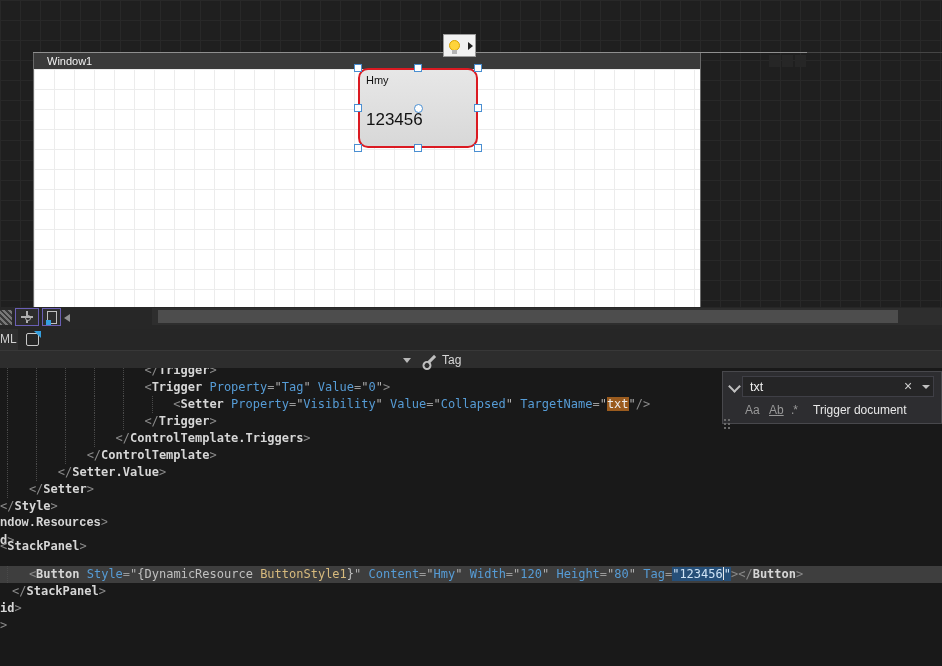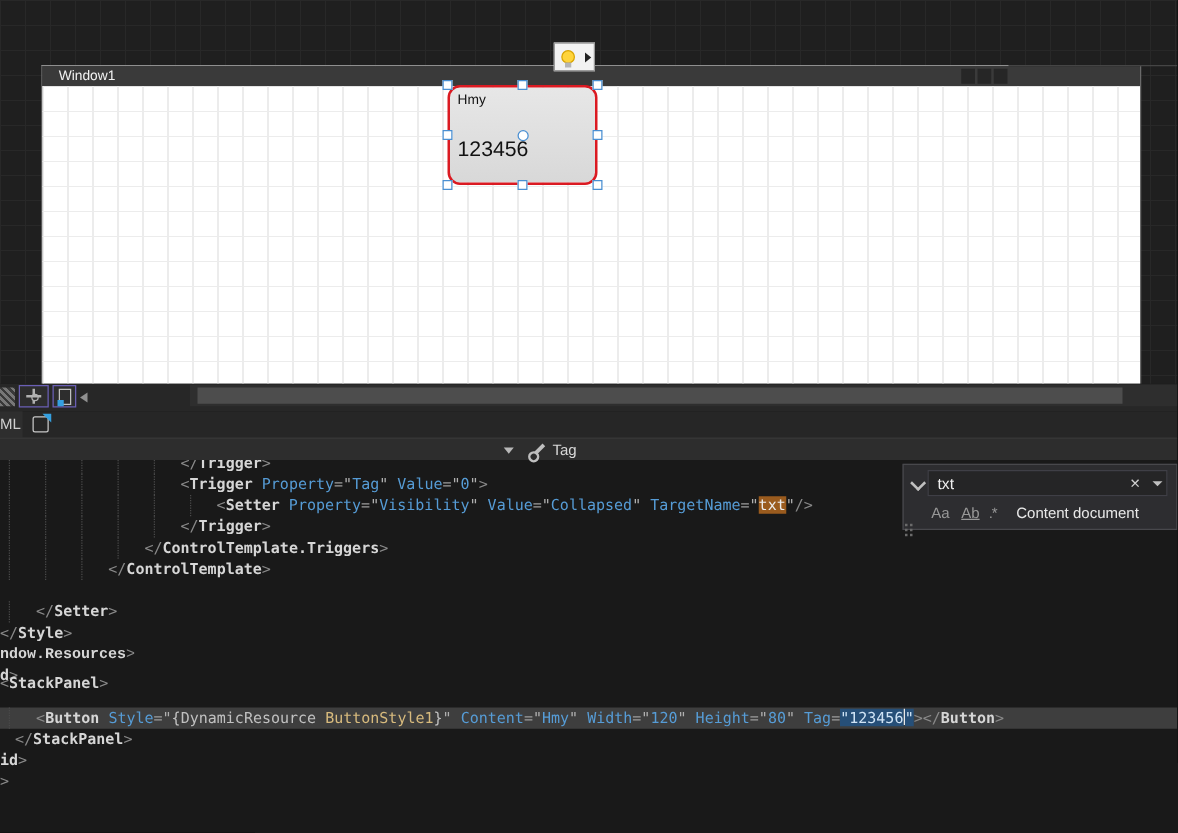--- a/index.html
+++ b/index.html
@@ -6,21 +6,21 @@
   .root{position:relative;width:942px;height:666px;overflow:hidden;background:#191919;
         font-family:"Liberation Sans",sans-serif;-webkit-font-smoothing:antialiased;}
 
   
   .designer{position:absolute;left:0;top:0;width:942px;height:307px;background:#1f1f1f;z-index:2;
     background-image:
       repeating-linear-gradient(to right,#282828 0,#282828 1px,transparent 1px,transparent 20px),
       repeating-linear-gradient(to bottom,#282828 0,#282828 1px,transparent 1px,transparent 20px);}
   .win-topline{position:absolute;left:33px;top:52px;width:774px;height:1px;background:#8f8f8f;}
   .win-topline-ext{position:absolute;left:807px;top:52px;width:135px;height:1px;background:#454545;}
-  .window{position:absolute;left:33px;top:53px;width:880px;height:254px;border-left:1px solid #6a6a6a;border-right:1px solid #6a6a6a;box-sizing:border-box;}
+  .window{position:absolute;left:33px;top:53px;width:668px;height:254px;border-left:1px solid #6a6a6a;border-right:1px solid #6a6a6a;box-sizing:border-box;}
   .titlebar{position:relative;height:16px;background:#3a3a3a;color:#f2f2f2;font-size:11px;line-height:16px;padding-left:13px;}
   .capbox{position:absolute;top:2px;width:11px;height:12px;background:#262626;}
   .surface{position:absolute;left:0;top:16px;right:0;bottom:0;background:#ffffff;
     background-image:
       repeating-linear-gradient(to right,#ececec 0,#ececec 1px,transparent 1px,transparent 20px),
       repeating-linear-gradient(to bottom,#ececec 0,#ececec 1px,transparent 1px,transparent 20px);}
 
   
   .bulb-popup{position:absolute;left:443px;top:34px;width:33px;height:23px;background:#f2f2f2;border:1px solid #9b9b9b;box-sizing:border-box;z-index:6;display:flex;align-items:center;}
   .bulb{position:relative;margin-left:5px;width:9px;height:9px;border-radius:50%;background:#FFD43A;border:1px solid #D9A400;}
@@ -168,31 +168,32 @@
   </div>
 
   <div class="findpanel">
     <div class="find-expander"></div>
     <input class="find-input" value="txt" style="">
     <div class="find-clear">×</div>
     <div class="find-dd"></div>
     <div class="tg tg-case">Aa</div>
     <div class="tg tg-word">Ab</div>
     <div class="tg tg-regex">.*</div>
-    <div class="find-scope">Content document</div>
+    <div class="find-scope">Trigger document</div>
     <div class="grip"></div>
   </div>
 
   <div class="editor">
       <div class="code-line" style="top: -6px;"><div class="iguide" style="left: 7px;"></div><div class="iguide" style="left: 35.9px;"></div><div class="iguide" style="left: 64.8px;"></div><div class="iguide" style="left: 93.7px;"></div><div class="iguide" style="left: 122.6px;"></div><span class="ct" style="margin-left: 144.4px;"><span class="seg-br">&lt;/</span><span class="seg-el">Trigger</span><span class="seg-br">&gt;</span></span></div>
       <div class="code-line" style="top: 11px;"><div class="iguide" style="left: 7px;"></div><div class="iguide" style="left: 35.9px;"></div><div class="iguide" style="left: 64.8px;"></div><div class="iguide" style="left: 93.7px;"></div><div class="iguide" style="left: 122.6px;"></div><span class="ct" style="margin-left: 144.4px;"><span class="seg-br">&lt;</span><span class="seg-el">Trigger</span><span class="seg-pl"> </span><span class="seg-at">Property</span><span class="seg-op">=</span><span class="seg-q">"</span><span class="seg-val">Tag</span><span class="seg-q">"</span><span class="seg-pl"> </span><span class="seg-at">Value</span><span class="seg-op">=</span><span class="seg-q">"</span><span class="seg-val">0</span><span class="seg-q">"</span><span class="seg-br">&gt;</span></span></div>
       <div class="code-line" style="top: 28px;"><div class="iguide" style="left: 7px;"></div><div class="iguide" style="left: 35.9px;"></div><div class="iguide" style="left: 64.8px;"></div><div class="iguide" style="left: 93.7px;"></div><div class="iguide" style="left: 122.6px;"></div><div class="iguide" style="left: 151.5px;"></div><span class="ct" style="margin-left: 173.28px;"><span class="seg-br">&lt;</span><span class="seg-el">Setter</span><span class="seg-pl"> </span><span class="seg-at">Property</span><span class="seg-op">=</span><span class="seg-q">"</span><span class="seg-val">Visibility</span><span class="seg-q">"</span><span class="seg-pl"> </span><span class="seg-at">Value</span><span class="seg-op">=</span><span class="seg-q">"</span><span class="seg-val">Collapsed</span><span class="seg-q">"</span><span class="seg-pl"> </span><span class="seg-at">TargetName</span><span class="seg-op">=</span><span class="seg-q">"</span><span class="seg-hl">txt</span><span class="seg-q">"</span><span class="seg-br">/&gt;</span></span></div>
       <div class="code-line" style="top: 45px;"><div class="iguide" style="left: 7px;"></div><div class="iguide" style="left: 35.9px;"></div><div class="iguide" style="left: 64.8px;"></div><div class="iguide" style="left: 93.7px;"></div><div class="iguide" style="left: 122.6px;"></div><span class="ct" style="margin-left: 144.4px;"><span class="seg-br">&lt;/</span><span class="seg-el">Trigger</span><span class="seg-br">&gt;</span></span></div>
       <div class="code-line" style="top: 62px;"><div class="iguide" style="left: 7px;"></div><div class="iguide" style="left: 35.9px;"></div><div class="iguide" style="left: 64.8px;"></div><div class="iguide" style="left: 93.7px;"></div><span class="ct" style="margin-left: 115.52px;"><span class="seg-br">&lt;/</span><span class="seg-el">ControlTemplate.Triggers</span><span class="seg-br">&gt;</span></span></div>
       <div class="code-line" style="top: 79px;"><div class="iguide" style="left: 7px;"></div><div class="iguide" style="left: 35.9px;"></div><div class="iguide" style="left: 64.8px;"></div><span class="ct" style="margin-left: 86.64px;"><span class="seg-br">&lt;/</span><span class="seg-el">ControlTemplate</span><span class="seg-br">&gt;</span></span></div>
+      <div class="code-line" style="top: 96px;"><div class="iguide" style="left: 7px;"></div><div class="iguide" style="left: 35.9px;"></div><span class="ct" style="margin-left: 57.76px;"><span class="seg-br">&lt;/</span><span class="seg-el">Setter.Value</span><span class="seg-br">&gt;</span></span></div>
       <div class="code-line" style="top: 113px;"><div class="iguide" style="left: 7px;"></div><span class="ct" style="margin-left: 28.88px;"><span class="seg-br">&lt;/</span><span class="seg-el">Setter</span><span class="seg-br">&gt;</span></span></div>
       <div class="code-line" style="top: 130px;"><span class="ct" style="margin-left: 0px;"><span class="seg-br">&lt;/</span><span class="seg-el">Style</span><span class="seg-br">&gt;</span></span></div>
       <div class="code-line" style="top: 147px; font-family: Liberation Mono, monospace;"><span class="ct" style="margin-left: 0px;"><span class="seg-el">ndow.Resources</span><span class="seg-br">&gt;</span></span></div>
       <div class="code-line" style="top: 164px;"><span class="ct" style="margin-left: 0px;"><span class="seg-el">d</span><span class="seg-br">&gt;</span></span></div>
       <div class="code-line" style="top: 170px;"><span class="ct" style="margin-left: 0px;"><span class="seg-br">&lt;</span><span class="seg-el">StackPanel</span><span class="seg-br">&gt;</span></span></div>
       <div class="code-line hl-line" style="top: 198px;"><div class="iguide" style="left: 7px;"></div><span class="ct" style="margin-left: 28.88px;"><span class="seg-br">&lt;</span><span class="seg-el">Button</span><span class="seg-pl"> </span><span class="seg-at">Style</span><span class="seg-op">=</span><span class="seg-q">"</span><span class="seg-ext">{</span><span class="seg-ext">DynamicResource </span><span class="seg-res">ButtonStyle1</span><span class="seg-ext">}</span><span class="seg-q">"</span><span class="seg-pl"> </span><span class="seg-at">Content</span><span class="seg-op">=</span><span class="seg-q">"</span><span class="seg-val">Hmy</span><span class="seg-q">"</span><span class="seg-pl"> </span><span class="seg-at">Width</span><span class="seg-op">=</span><span class="seg-q">"</span><span class="seg-val">120</span><span class="seg-q">"</span><span class="seg-pl"> </span><span class="seg-at">Height</span><span class="seg-op">=</span><span class="seg-q">"</span><span class="seg-val">80</span><span class="seg-q">"</span><span class="seg-pl"> </span><span class="seg-at">Tag</span><span class="seg-op">=</span><span class="seg-sel">"123456</span><span class="seg-caret"></span><span class="seg-sel">"</span><span class="seg-br">&gt;&lt;/</span><span class="seg-el">Button</span><span class="seg-br">&gt;</span></span></div>
       <div class="code-line" style="top: 215px;"><span class="ct" style="margin-left: 12px;"><span class="seg-br">&lt;/</span><span class="seg-el">StackPanel</span><span class="seg-br">&gt;</span></span></div>
       <div class="code-line" style="top: 232px;"><span class="ct" style="margin-left: 0px;"><span class="seg-el">id</span><span class="seg-br">&gt;</span></span></div>
       <div class="code-line" style="top: 249px;"><span class="ct" style="margin-left: 0px;"><span class="seg-br">&gt;</span></span></div>
     </div>

